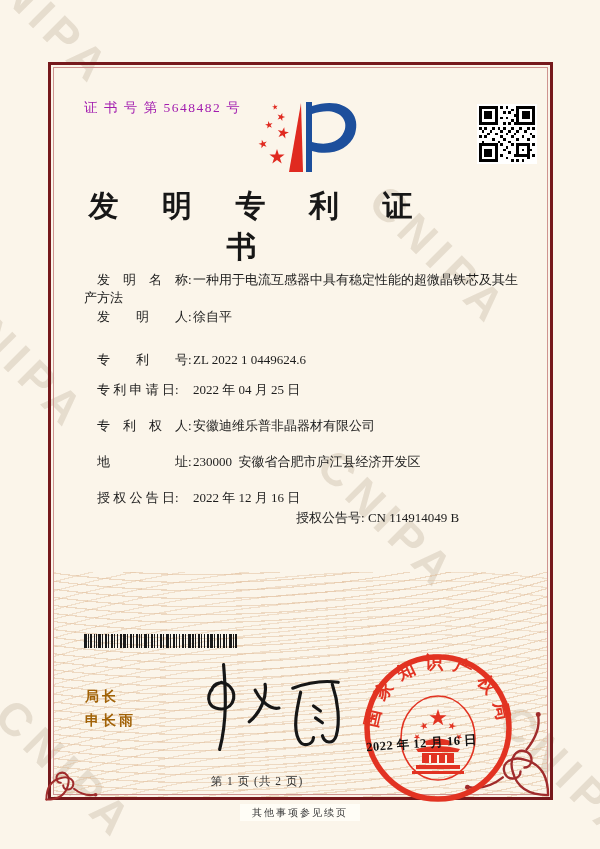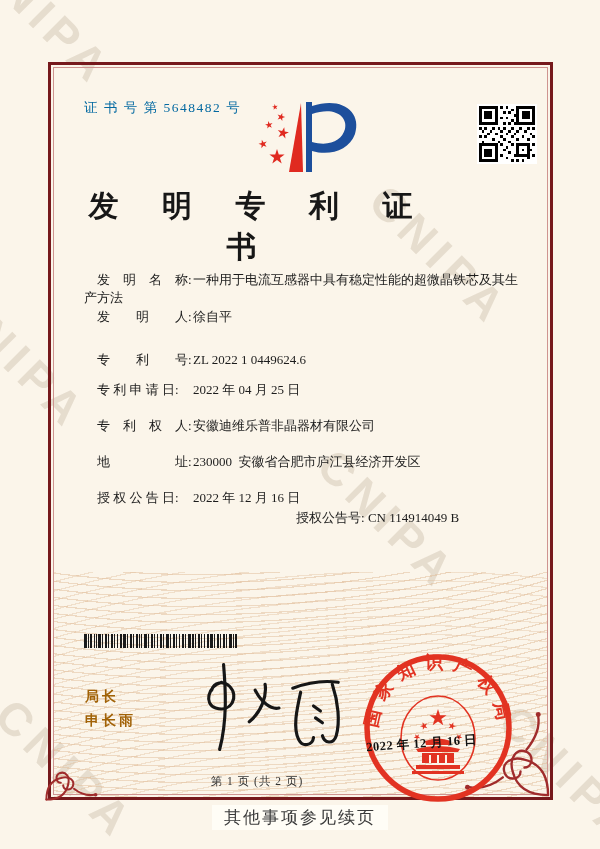--- a/index.html
+++ b/index.html
@@ -19,39 +19,39 @@
   
   .frame{position:absolute;left:48px;top:62px;width:505px;height:738px;border:3px solid #76191c;box-sizing:border-box;}
   .frame-inner{position:absolute;inset:2px;border:1px solid #cf9490;}
   
   .guilloche{
     position:absolute;left:53px;top:572px;width:495px;height:225px;
     background-image:
       repeating-radial-gradient(circle at 30% -1150px, rgba(224,188,152,0.50) 0 1.2px, transparent 1.2px 8px),
       repeating-radial-gradient(circle at 72% 1350px, rgba(224,188,152,0.38) 0 1.2px, transparent 1.2px 9px);
   }
-  .certno{position:absolute;left:84px;top:99px;font-size:13.5px;letter-spacing:1.5px;color:#0369a1;}
+  .certno{position:absolute;left:84px;top:99px;font-size:13.5px;letter-spacing:1.5px;color:#a21caf;}
   .title{
     position:absolute;left:48px;top:186px;width:405px;text-align:center;
     font-size:30px;font-weight:bold;letter-spacing:18px;text-indent:18px;color:#171717;
   }
   .fieldrow{position:absolute;left:84px;width:440px;font-size:13px;color:#1c1c1c;white-space:pre-wrap;}
   .flabel{display:inline-block;min-width:96px;}
   .fvalue{white-space:pre-wrap;}
   .pair2{position:absolute;left:212px;top:0;white-space:pre-wrap;margin-top:36px;}
   .bodytext{position:absolute;left:80px;top:498px;width:442px;font-size:12.8px;line-height:1.92;color:#2b2b2b;}
   .bodytext p{margin:0;text-indent:2em;}
   .director{position:absolute;left:85px;font-family:"Liberation Sans","DejaVu Sans",sans-serif;font-weight:bold;font-size:14px;letter-spacing:3px;color:#a16207;}
   .sealdate{
     position:absolute;left:366px;top:734px;width:150px;font-size:12.5px;font-weight:bold;
     color:#111;transform:rotate(-4deg);letter-spacing:0.5px;white-space:nowrap;z-index:6;
   }
   .pageno{position:absolute;left:48px;top:774px;width:418px;text-align:center;font-size:11.5px;letter-spacing:1px;color:#333;}
   .note{
-    position:absolute;left:0;top:806px;width:600px;text-align:center;font-size:17px;letter-spacing:2px;color:#3a3a3a;
+    position:absolute;left:0;top:806px;width:600px;text-align:center;font-size:10px;letter-spacing:2px;color:#3a3a3a;
   }
   .note span{background:#fffdf6;padding:3px 12px;}
   .qrwrap{position:absolute;left:477px;top:104px;width:60px;height:60px;background:#fff;padding:2px;box-sizing:border-box;}
   svg{display:block;}
 </style>
 </head>
 <body>
 
 <div class="page">
 

